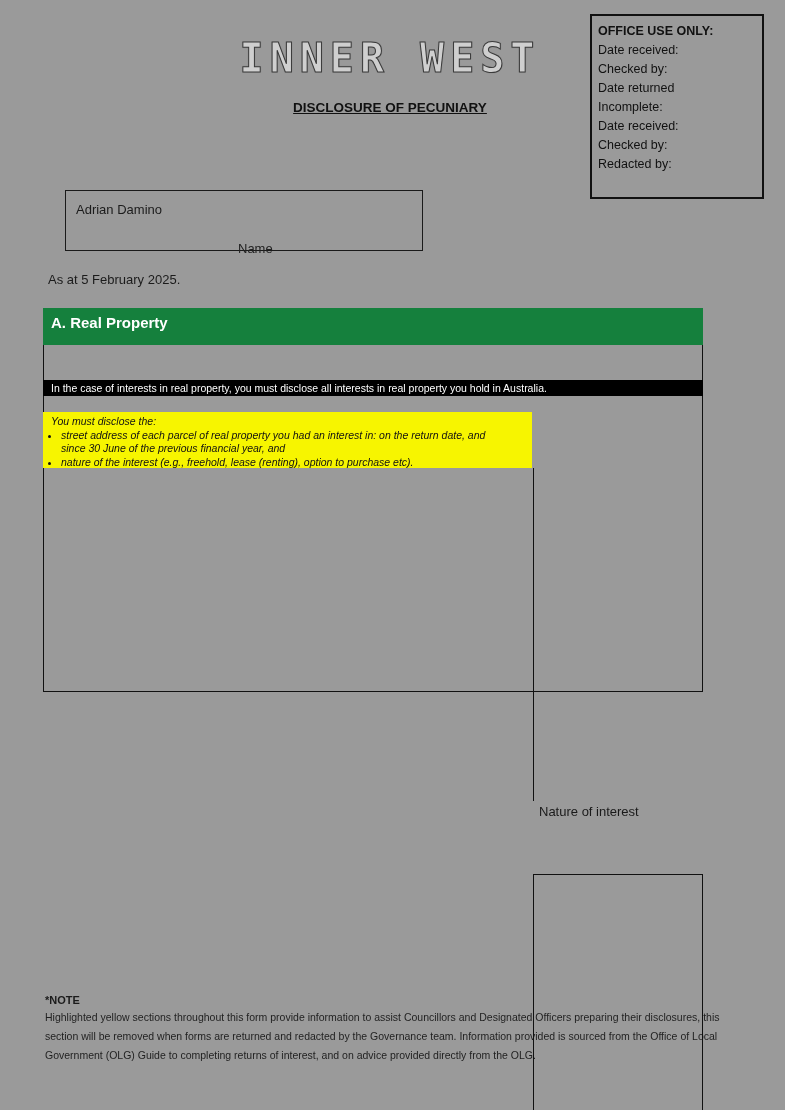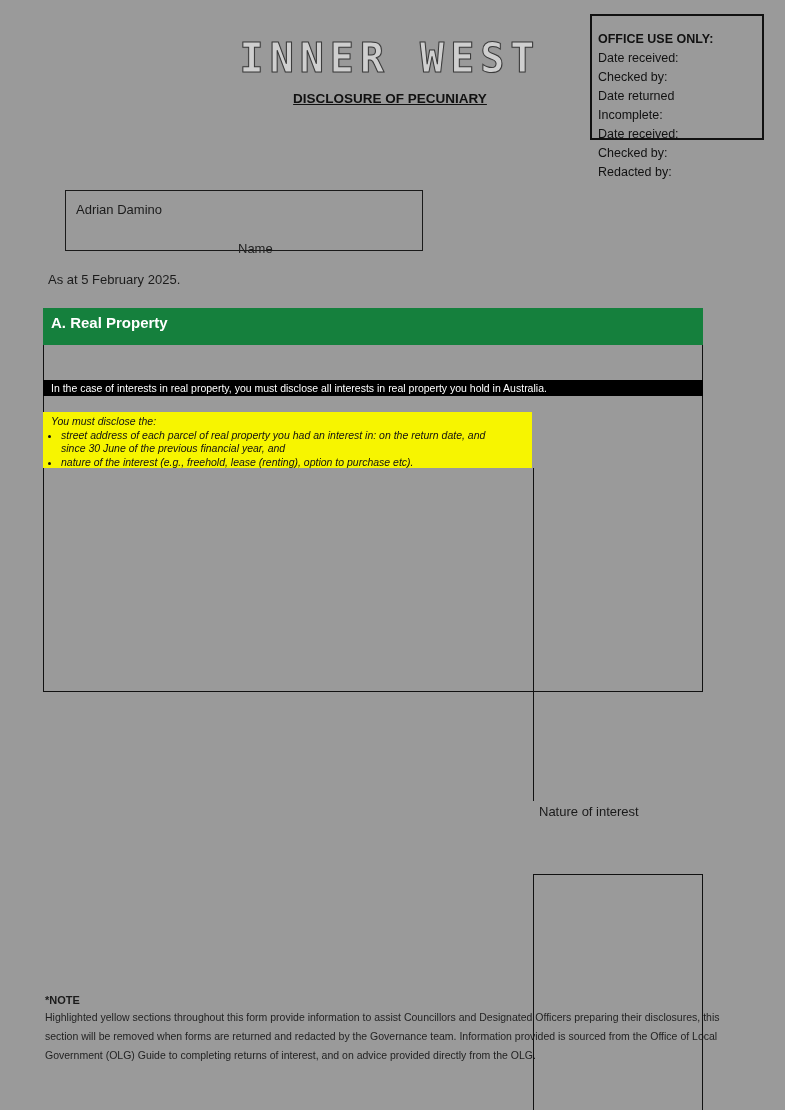--- a/index.html
+++ b/index.html
@@ -20,25 +20,25 @@
     width: 785px;
     height: 1110px;
   }
 
   
   .office-box {
     position: absolute;
     left: 590px;
     top: 14px;
     width: 174px;
-    height: 126px;
+    height: 185px;
     border: 2px solid #111;
     background: #9a9a9a;
     box-sizing: border-box;
-    padding: 14px 6px 0 6px;
+    padding: 6px 6px 0 6px;
   }
   .office-box .line {
     font-size: 12.5px;
     line-height: 19px;
     white-space: nowrap;
     color: #111;
   }
   .office-box .line.bold { font-weight: bold; }
 
   
@@ -54,21 +54,21 @@
     font-size: 40px;
     font-weight: bold;
     letter-spacing: 6px;
     color: #cfcfcf;
     -webkit-text-stroke: 1px #3a3a3a;
     text-shadow: 0 0 1px #444;
     line-height: 44px;
     white-space: nowrap;
   }
   .doc-title {
-    margin-top: 11px;
+    margin-top: 20px;
     font-size: 13.5px;
     font-weight: bold;
     line-height: 16px;
     text-decoration: underline;
     color: #111;
   }
 
   
   .intro-label {
     position: absolute;

